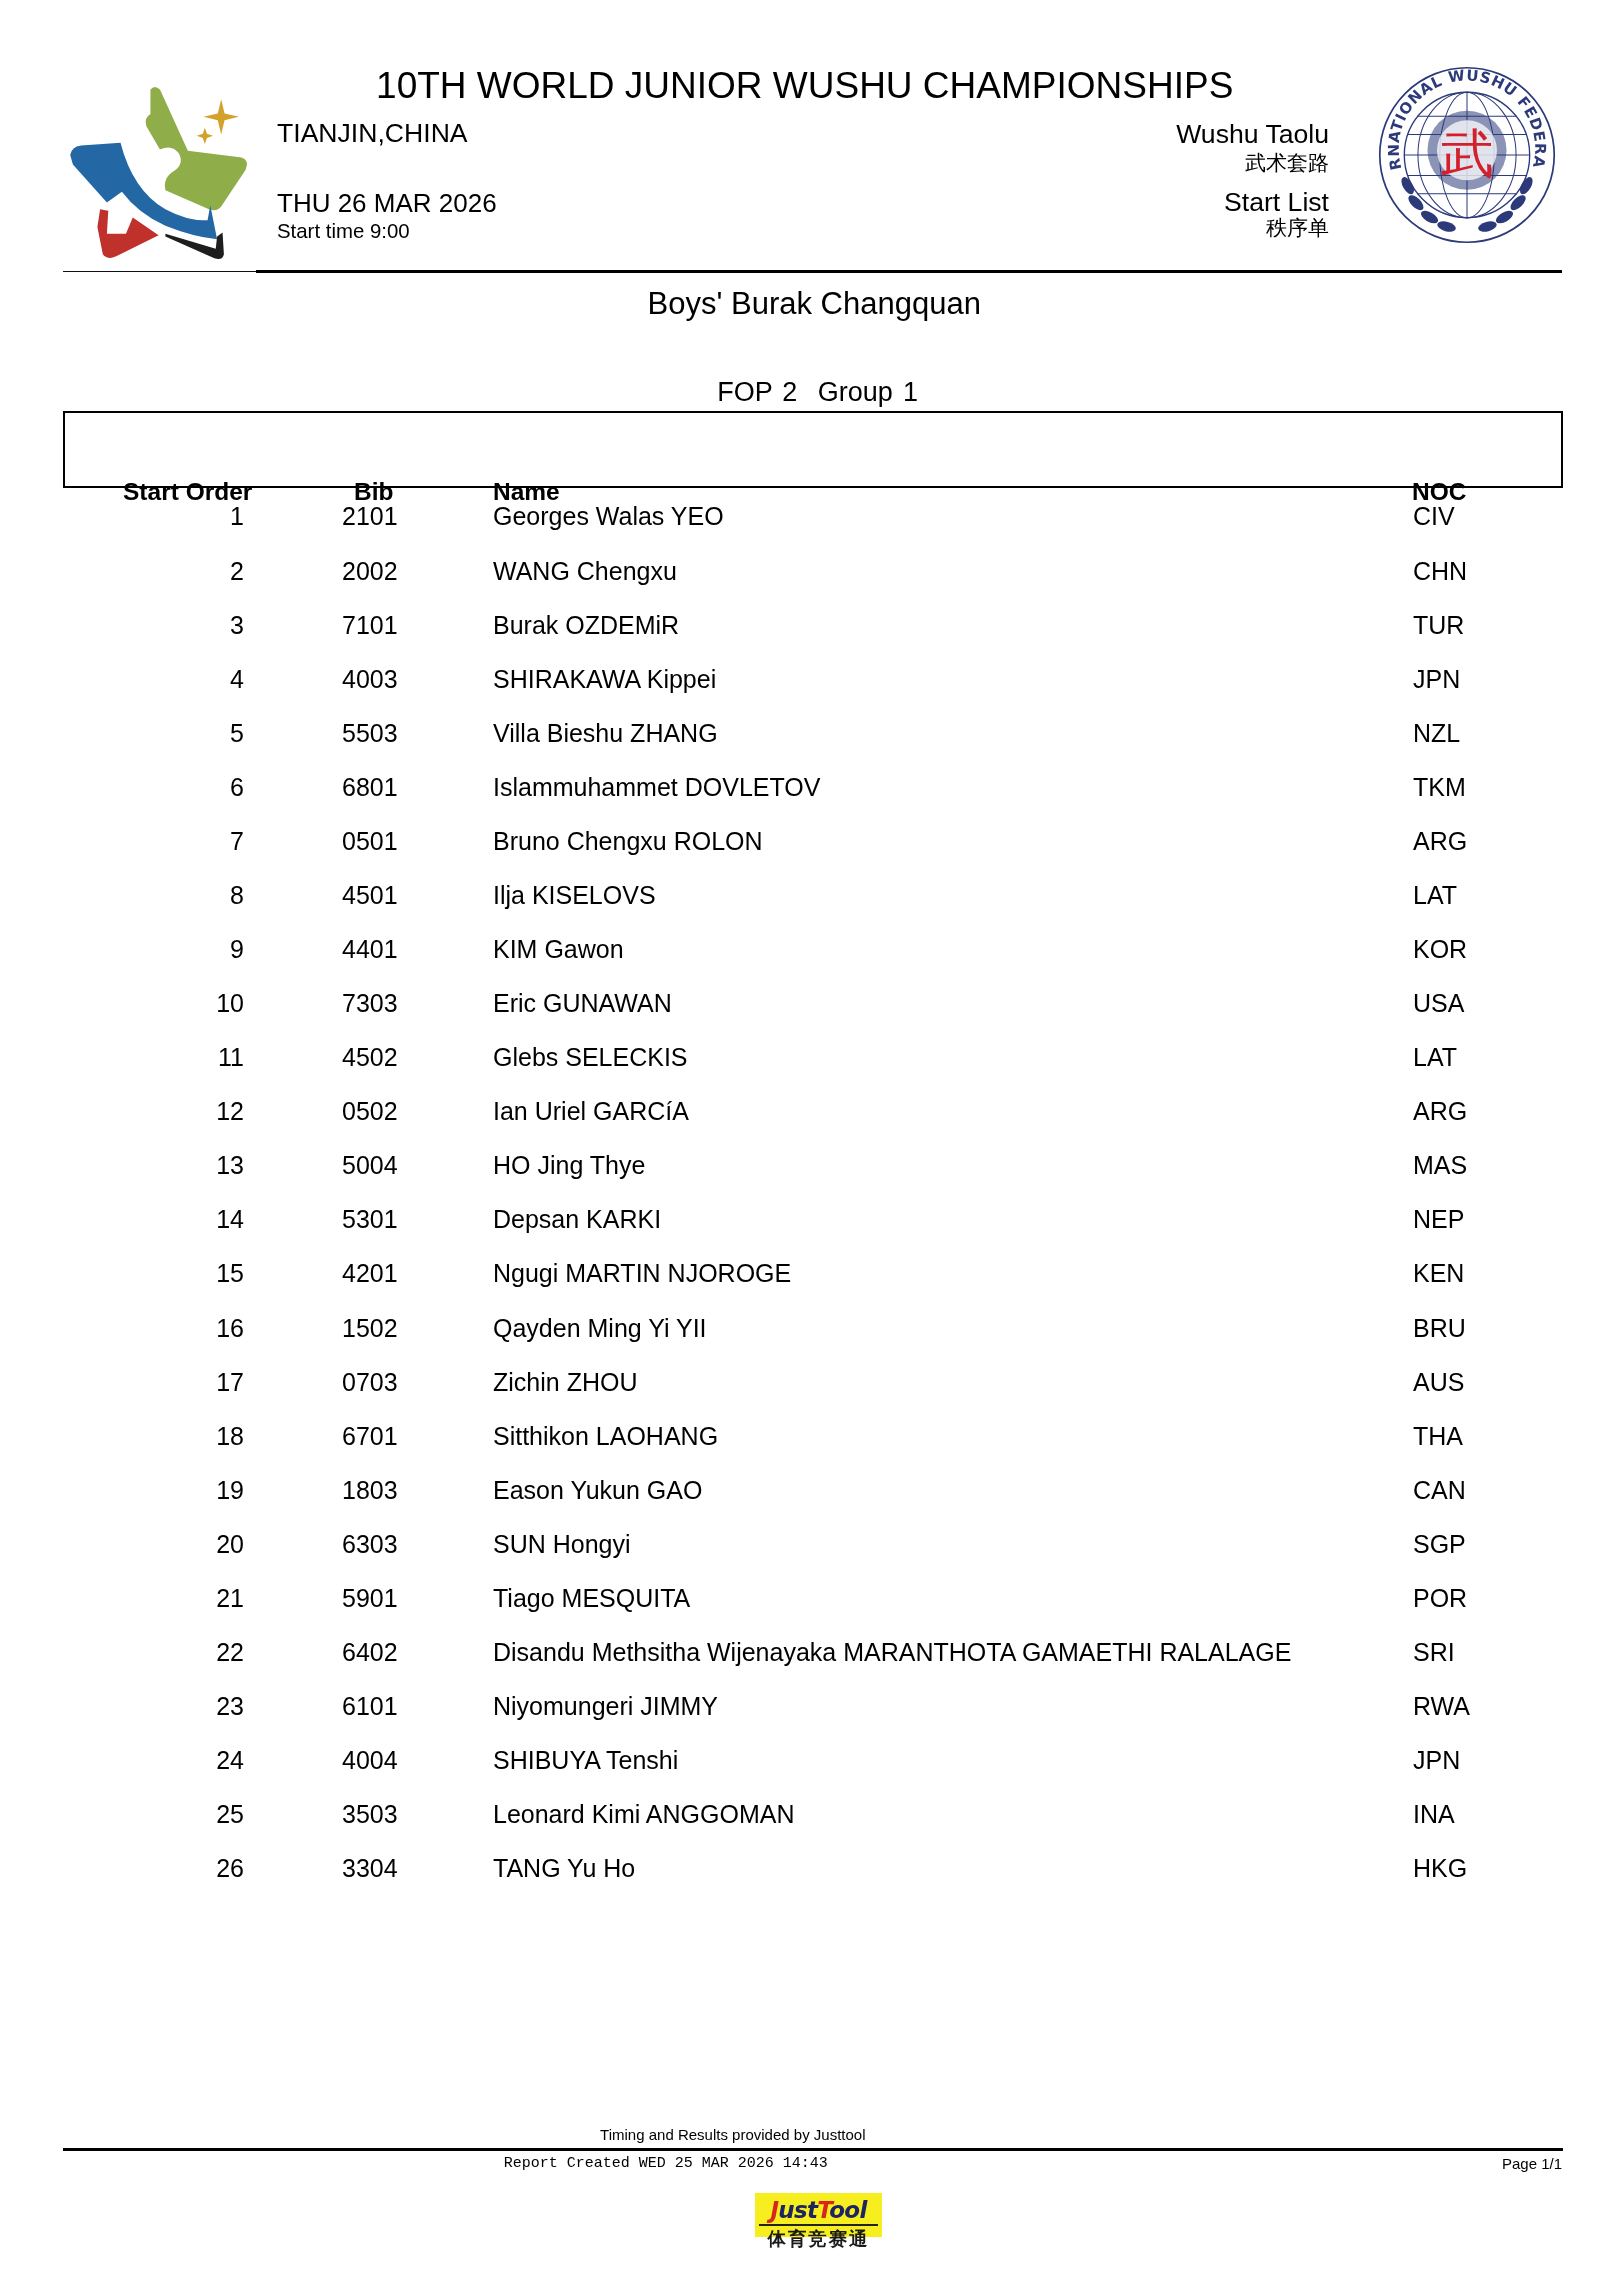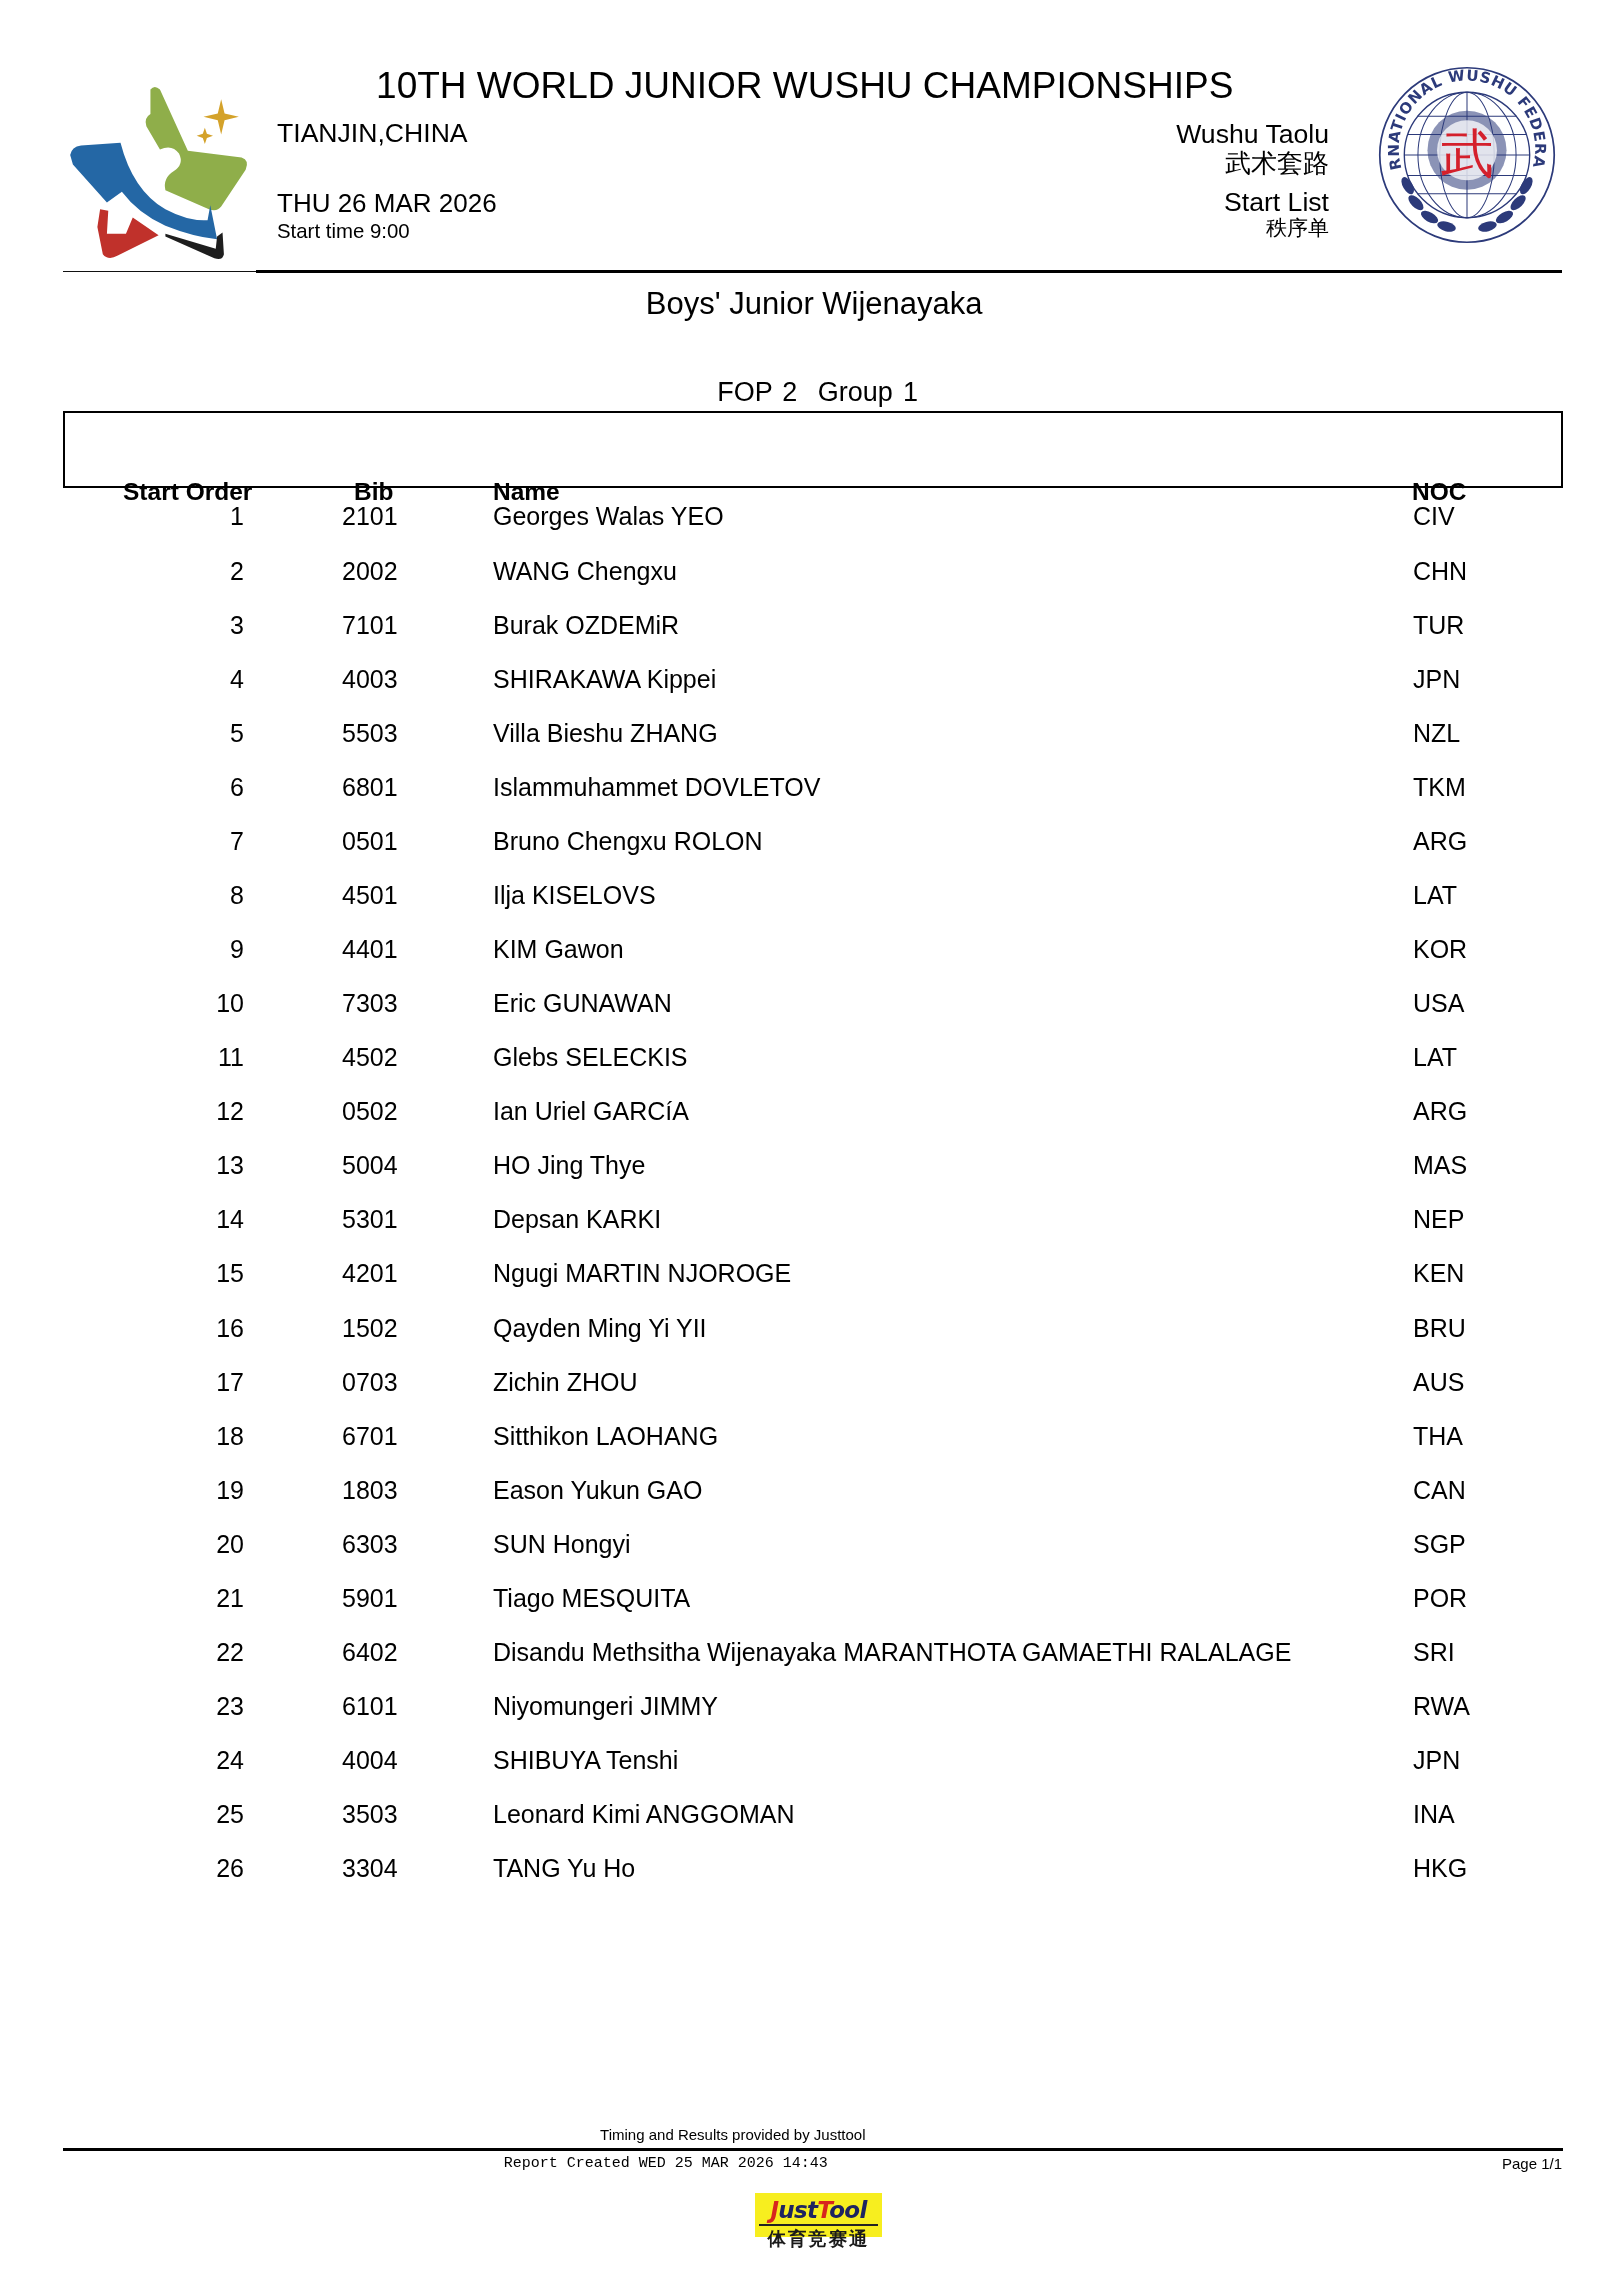--- a/index.html
+++ b/index.html
@@ -13,21 +13,21 @@
   #event-logo { left: 63px; top: 76px; width: 198px; height: 185px; }
   #iwuf-logo { left: 1375px; top: 63px; width: 184px; height: 184px; }
   .event-title { left: 0; width: 1623px; top: 65px; text-align: center; font-size: 37px; line-height: 41px; letter-spacing: 0; padding-left: 0; }
   .event-title span { display: inline-block; transform: translateX(-6.8px); }
   .location { left: 277px; top: 118px; font-size: 26.6px; line-height: 30px; }
   .date { left: 277px; top: 189px; font-size: 26px; line-height: 29px; }
   .start-time { left: 277px; top: 220px; font-size: 20.4px; line-height: 23px; }
 
   .right-block { right: 294px; text-align: right; }
   .discipline { top: 119px; font-size: 26.6px; line-height: 30px; }
-  .discipline-cn { top: 151px; font-size: 26px; line-height: 24.5px; }
+  .discipline-cn { top: 151px; font-size: 21px; line-height: 24.5px; }
   .doc-type { top: 187px; font-size: 26.6px; line-height: 30px; }
   .doc-type-cn { top: 216px; font-size: 21px; line-height: 24.5px; }
 
   .rule-thin { left: 63px; top: 271px; width: 194px; height: 1.4px; background: #111; }
   .rule-thick { left: 256px; top: 270px; width: 1306px; height: 2.7px; background: #000; }
 
   
   .event-name { left: 0; width: 1623px; top: 285px; text-align: center; font-size: 31px; line-height: 38px; }
   .event-name span { display: inline-block; transform: translateX(2.7px); }
   .group-line { left: 0; width: 1623px; top: 376px; text-align: center; font-size: 27px; line-height: 33px; word-spacing: 2.7px; }
@@ -127,21 +127,21 @@
       <ellipse cx="190" cy="226" rx="7" ry="14" transform="rotate(60 190 226)"></ellipse>
       <ellipse cx="165" cy="240" rx="7" ry="14" transform="rotate(75 165 240)"></ellipse>
     </g>
     <text x="135" y="160" text-anchor="middle" font-family="DejaVu Serif, serif" font-size="78" fill="#d4202c">武</text>
   </svg>
 </div>
 
 <div class="abs rule-thin"></div>
 <div class="abs rule-thick"></div>
 
-<div class="abs event-name"><span>Boys' Junior Wijenayaka</span></div>
+<div class="abs event-name"><span>Boys' Burak Changquan</span></div>
 <div class="abs group-line"><span style="white-space:pre">FOP 2  Group 1</span></div>
 
 <div class="abs table-box"></div>
 <div class="abs th th-order">Start Order</div>
 <div class="abs th th-bib">Bib</div>
 <div class="abs th th-name">Name</div>
 <div class="abs th th-noc">NOC</div>
 
 <div id="rows">
     <div class="row" style="top: 501px;">

